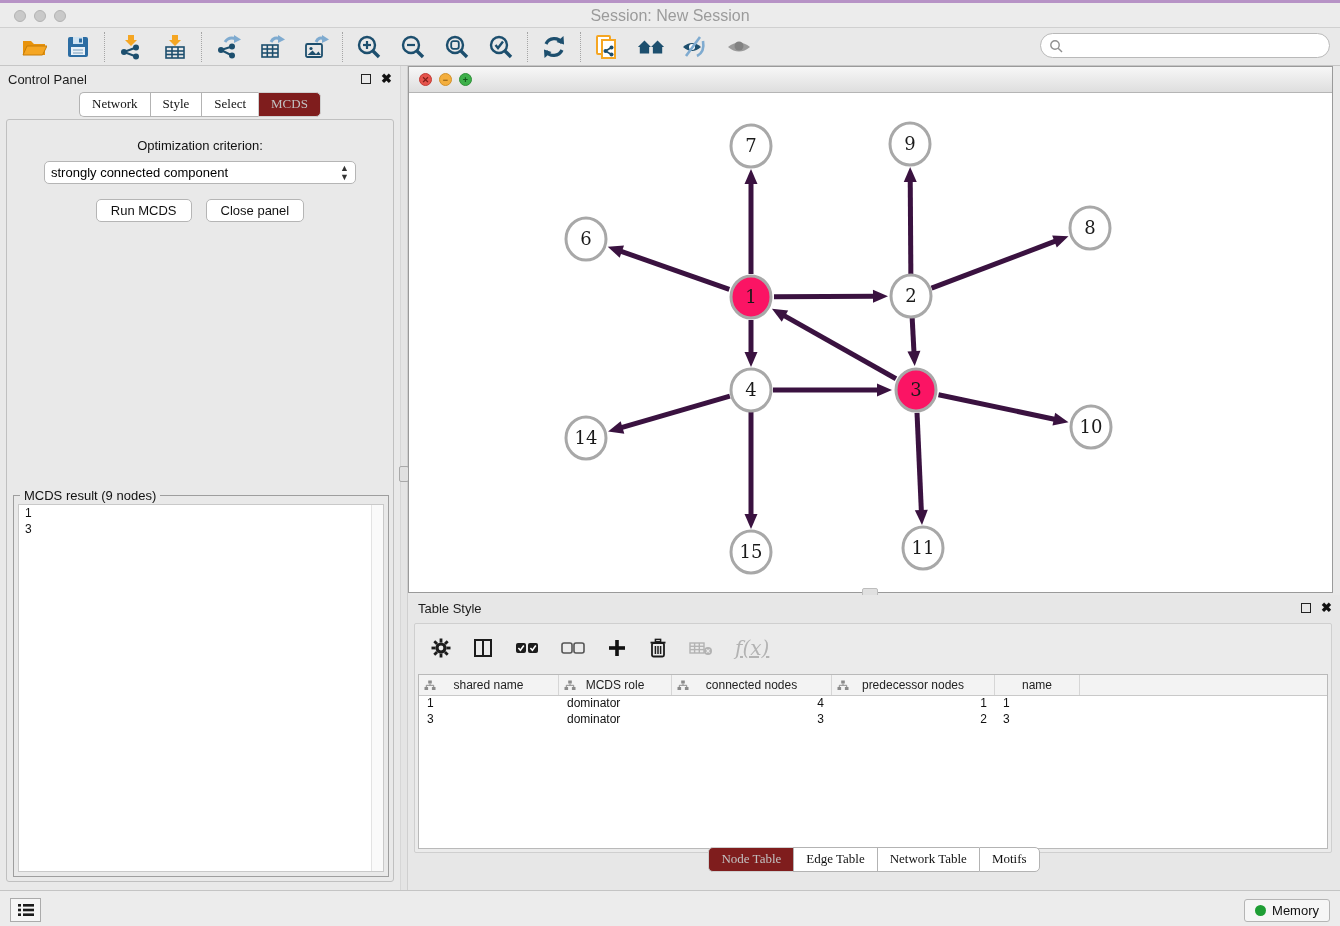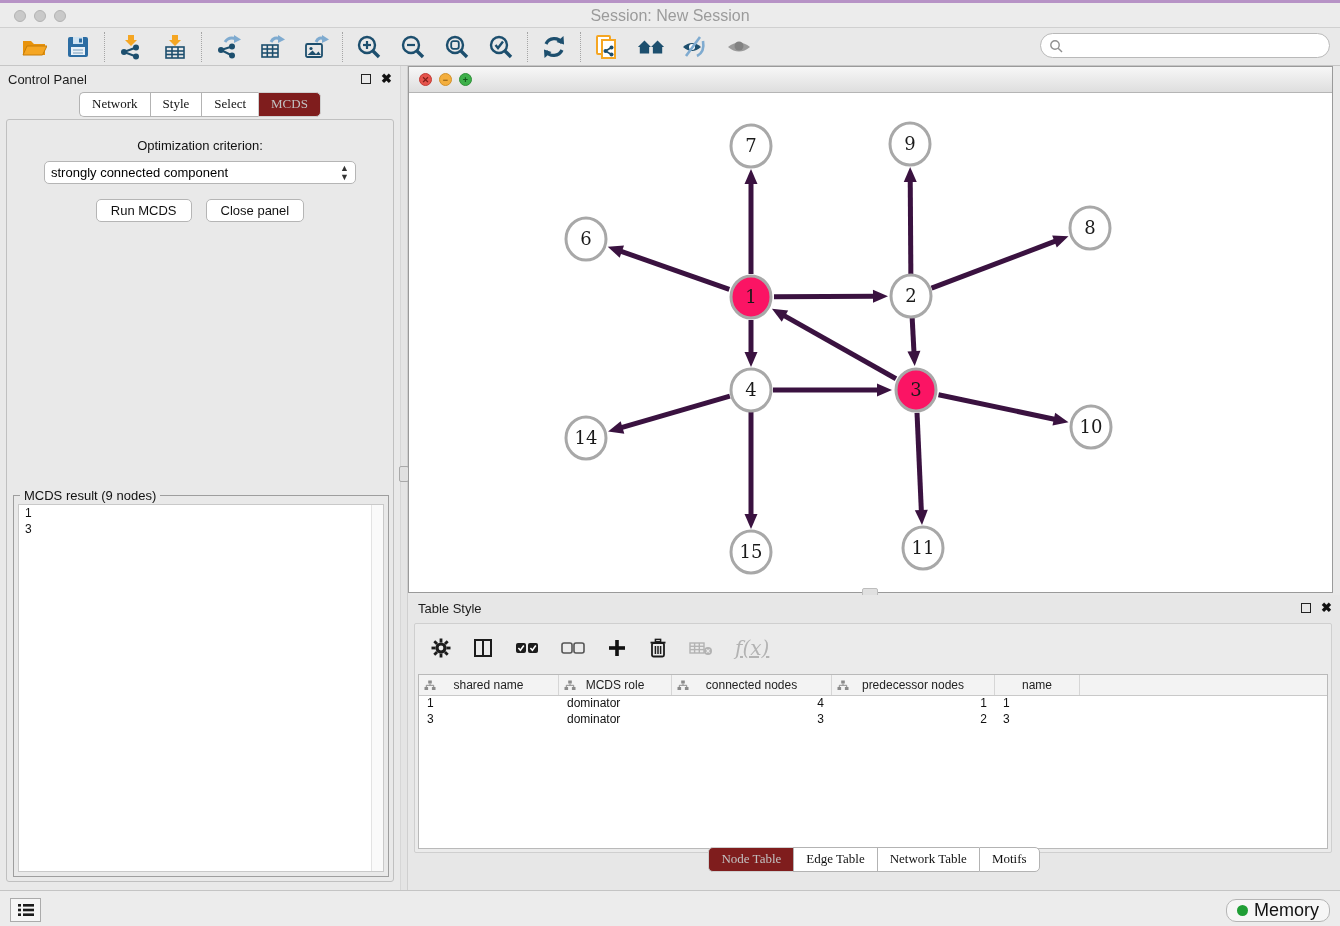--- a/index.html
+++ b/index.html
@@ -74,21 +74,21 @@
   .gt-header { display:flex; height:21px; border-bottom:1px solid #c9c9c9; background:#f3f3f3; }
   .gt-hcell { display:flex; align-items:center; justify-content:center; gap:5px; font-size:12px; color:#222; border-right:1px solid #d6d6d6; position:relative; }
   .gt-hcell .hicon { position:absolute; left:5px; }
   .gt-row { display:flex; height:16px; font-size:12px; color:#111; }
   .gt-cell { padding:0 8px; white-space:nowrap; overflow:hidden; }
   .tp-tabs { position:absolute; left:0; bottom:18px; width:100%; display:flex; justify-content:center; }
 
   
   .statusbar { position:absolute; left:0; top:890px; width:1340px; height:36px; background:#ececec; border-top:1px solid #c4c4c4; }
   .menu-btn { position:absolute; left:10px; top:7px; width:31px; height:24px; background:#f6f6f6; border:1px solid #ababab; display:flex; align-items:center; justify-content:center; cursor:pointer; }
-  .memory-btn { position:absolute; right:10px; top:8px; height:23px; background:#f6f6f6; border:1px solid #b5b5b5; border-radius:10px; display:flex; align-items:center; gap:6px; padding:0 10px; font-size:18px; color:#111; cursor:pointer; }
+  .memory-btn { position:absolute; right:10px; top:8px; height:23px; background:#f6f6f6; border:1px solid #b5b5b5; border-radius:3px; display:flex; align-items:center; gap:6px; padding:0 10px; font-size:13px; color:#111; cursor:pointer; }
   .mem-dot { width:11px; height:11px; border-radius:50%; background:#1f9e35; }
 </style>
 </head>
 <body>
 
 <div class="app">
   <div class="top-accent"></div>
 
   <div class="titlebar">
     <div class="traffic">

